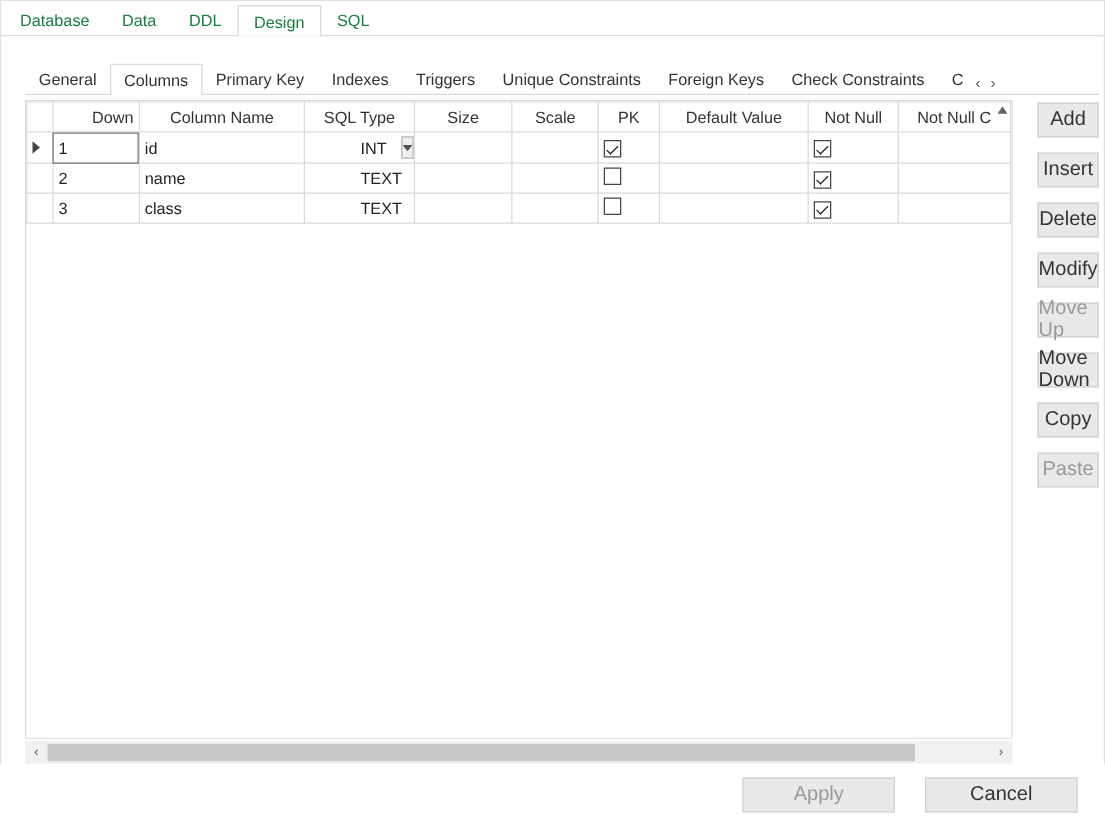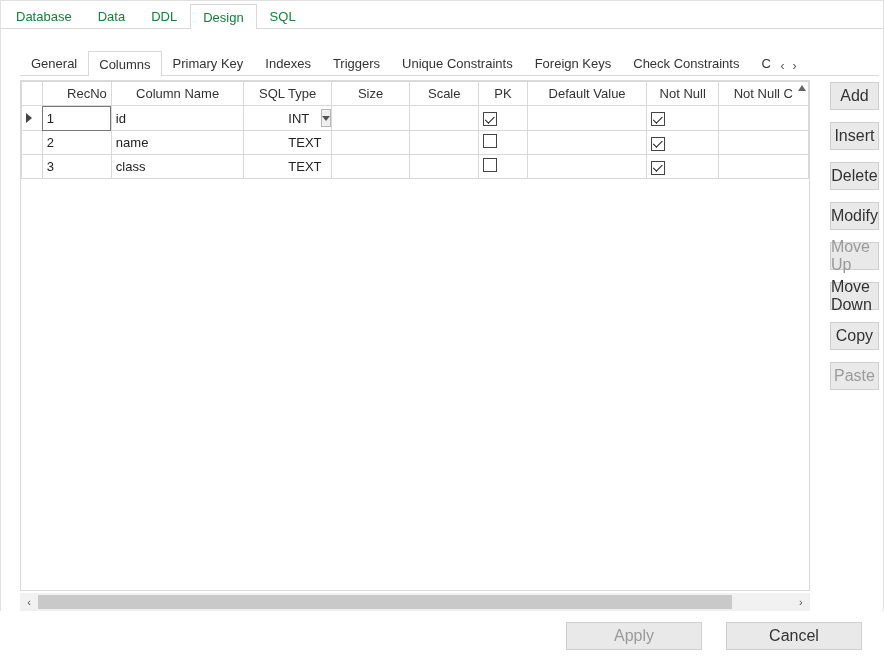--- a/index.html
+++ b/index.html
@@ -252,21 +252,21 @@
       position: absolute;
       left: 0; right: 0; bottom: 0;
       height: 50px;
       display: flex;
       justify-content: flex-end;
       align-items: center;
       gap: 24px;
       padding-right: 22px;
       background: #fff;
     }
-    .footer .wbtn { width: 136px; }
+    .footer .wbtn { width: 122px; }
     .selcell {
       outline: 1px solid #777;
       outline-offset: -1px;
     }
   </style>
 </head>
 <body>
 
 <div class="outer-tabs">
   <div class="outer-tab">Database</div>
@@ -307,21 +307,21 @@
               <col class="c-size">
                 <col class="c-scale">
                 <col class="c-pk">
                 <col class="c-def">
               <col class="c-nn">
                 <col class="c-nnc">
             </colgroup>
             <thead>
               <tr>
                 <th class="c-ind"></th>
-                <th style="text-align:right;">RecNo</th>
+                <th style="text-align:right;">Down</th>
                 <th>Column Name</th>
                 <th>SQL Type</th>
                 <th>Size</th>
                 <th>Scale</th>
                 <th>PK</th>
                 <th>Default Value</th>
                 <th>Not Null</th>
                 <th class="rel">
                   <span>Not Null C</span>
                   <span class="sort-ind"></span>

